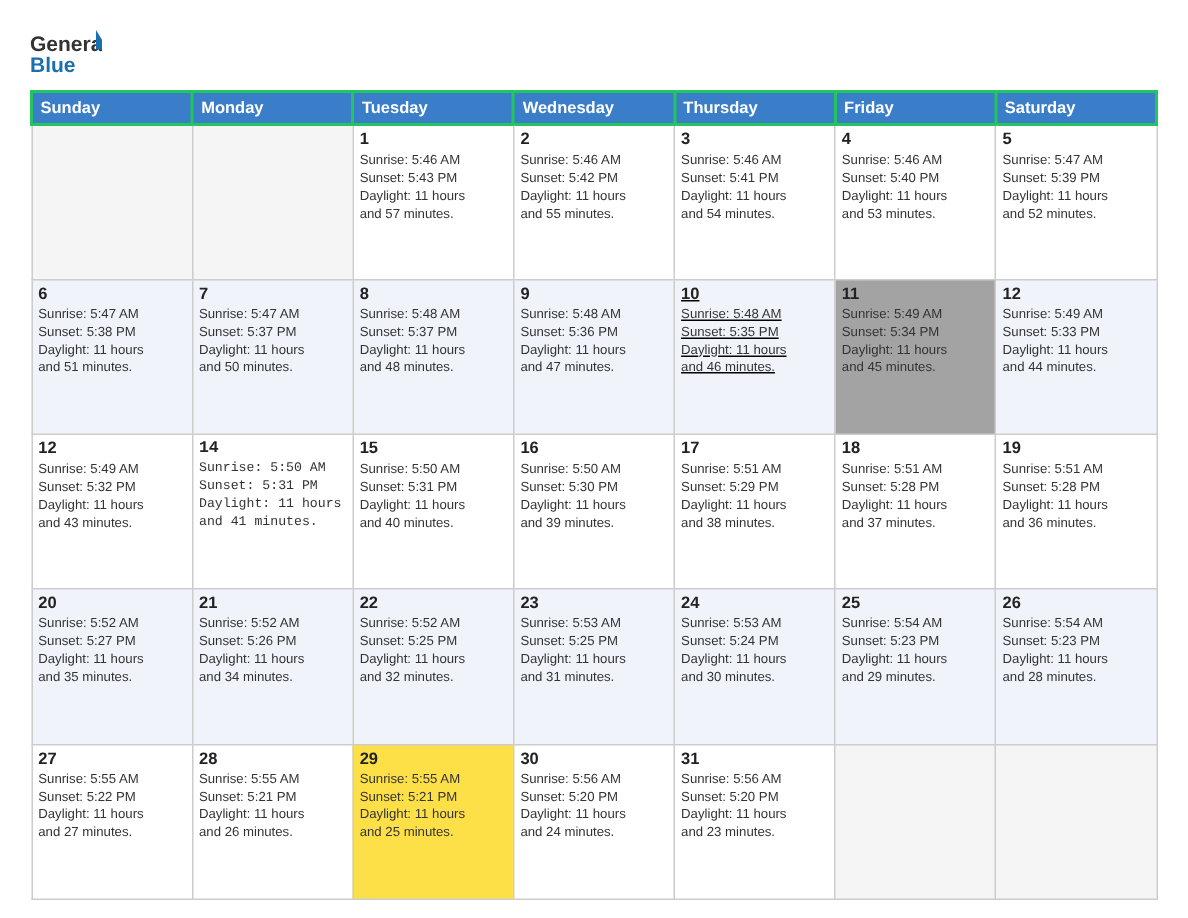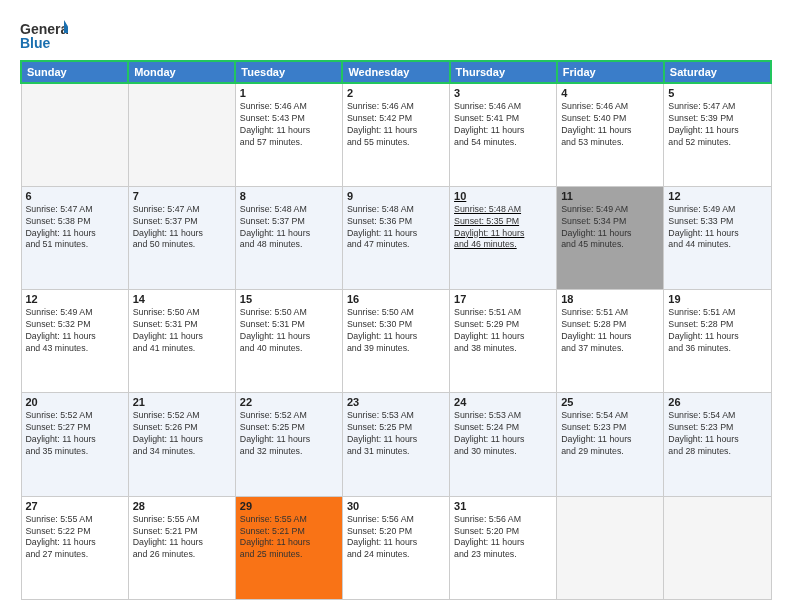--- a/index.html
+++ b/index.html
@@ -159,21 +159,21 @@
           <td style="background: rgb(240, 244, 250);">
             <span class="day-num">12</span>
             <div class="cell-info">Sunrise: 5:49 AM<br>Sunset: 5:33 PM<br>Daylight: 11 hours<br>and 44 minutes.</div>
           </td>
         </tr>
         <tr>
           <td style="background: rgb(255, 255, 255);">
             <span class="day-num">12</span>
             <div class="cell-info">Sunrise: 5:49 AM<br>Sunset: 5:32 PM<br>Daylight: 11 hours<br>and 43 minutes.</div>
           </td>
-          <td style="background: rgb(255, 255, 255);">
+          <td style="background: rgb(255, 255, 255); font-family: Liberation Mono, monospace;">
             <span class="day-num">14</span>
             <div class="cell-info">Sunrise: 5:50 AM<br>Sunset: 5:31 PM<br>Daylight: 11 hours<br>and 41 minutes.</div>
           </td>
           <td style="background: rgb(255, 255, 255);">
             <span class="day-num">15</span>
             <div class="cell-info">Sunrise: 5:50 AM<br>Sunset: 5:31 PM<br>Daylight: 11 hours<br>and 40 minutes.</div>
           </td>
           <td style="background: rgb(255, 255, 255);">
             <span class="day-num">16</span>
             <div class="cell-info">Sunrise: 5:50 AM<br>Sunset: 5:30 PM<br>Daylight: 11 hours<br>and 39 minutes.</div>
@@ -223,21 +223,21 @@
         </tr>
         <tr>
           <td style="background: rgb(255, 255, 255); margin-left: 36px;">
             <span class="day-num">27</span>
             <div class="cell-info">Sunrise: 5:55 AM<br>Sunset: 5:22 PM<br>Daylight: 11 hours<br>and 27 minutes.</div>
           </td>
           <td style="background: rgb(255, 255, 255);">
             <span class="day-num">28</span>
             <div class="cell-info">Sunrise: 5:55 AM<br>Sunset: 5:21 PM<br>Daylight: 11 hours<br>and 26 minutes.</div>
           </td>
-          <td style="background: #f97316;">
+          <td style="background: #fde047;">
             <span class="day-num">29</span>
             <div class="cell-info">Sunrise: 5:55 AM<br>Sunset: 5:21 PM<br>Daylight: 11 hours<br>and 25 minutes.</div>
           </td>
           <td style="background: rgb(255, 255, 255);">
             <span class="day-num">30</span>
             <div class="cell-info">Sunrise: 5:56 AM<br>Sunset: 5:20 PM<br>Daylight: 11 hours<br>and 24 minutes.</div>
           </td>
           <td style="background: rgb(255, 255, 255);">
             <span class="day-num">31</span>
             <div class="cell-info">Sunrise: 5:56 AM<br>Sunset: 5:20 PM<br>Daylight: 11 hours<br>and 23 minutes.</div>

